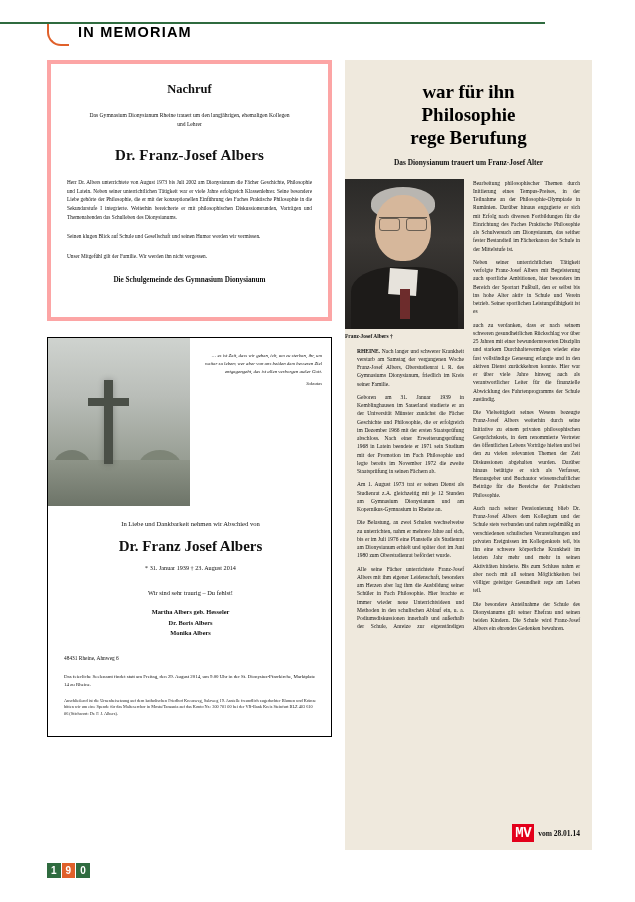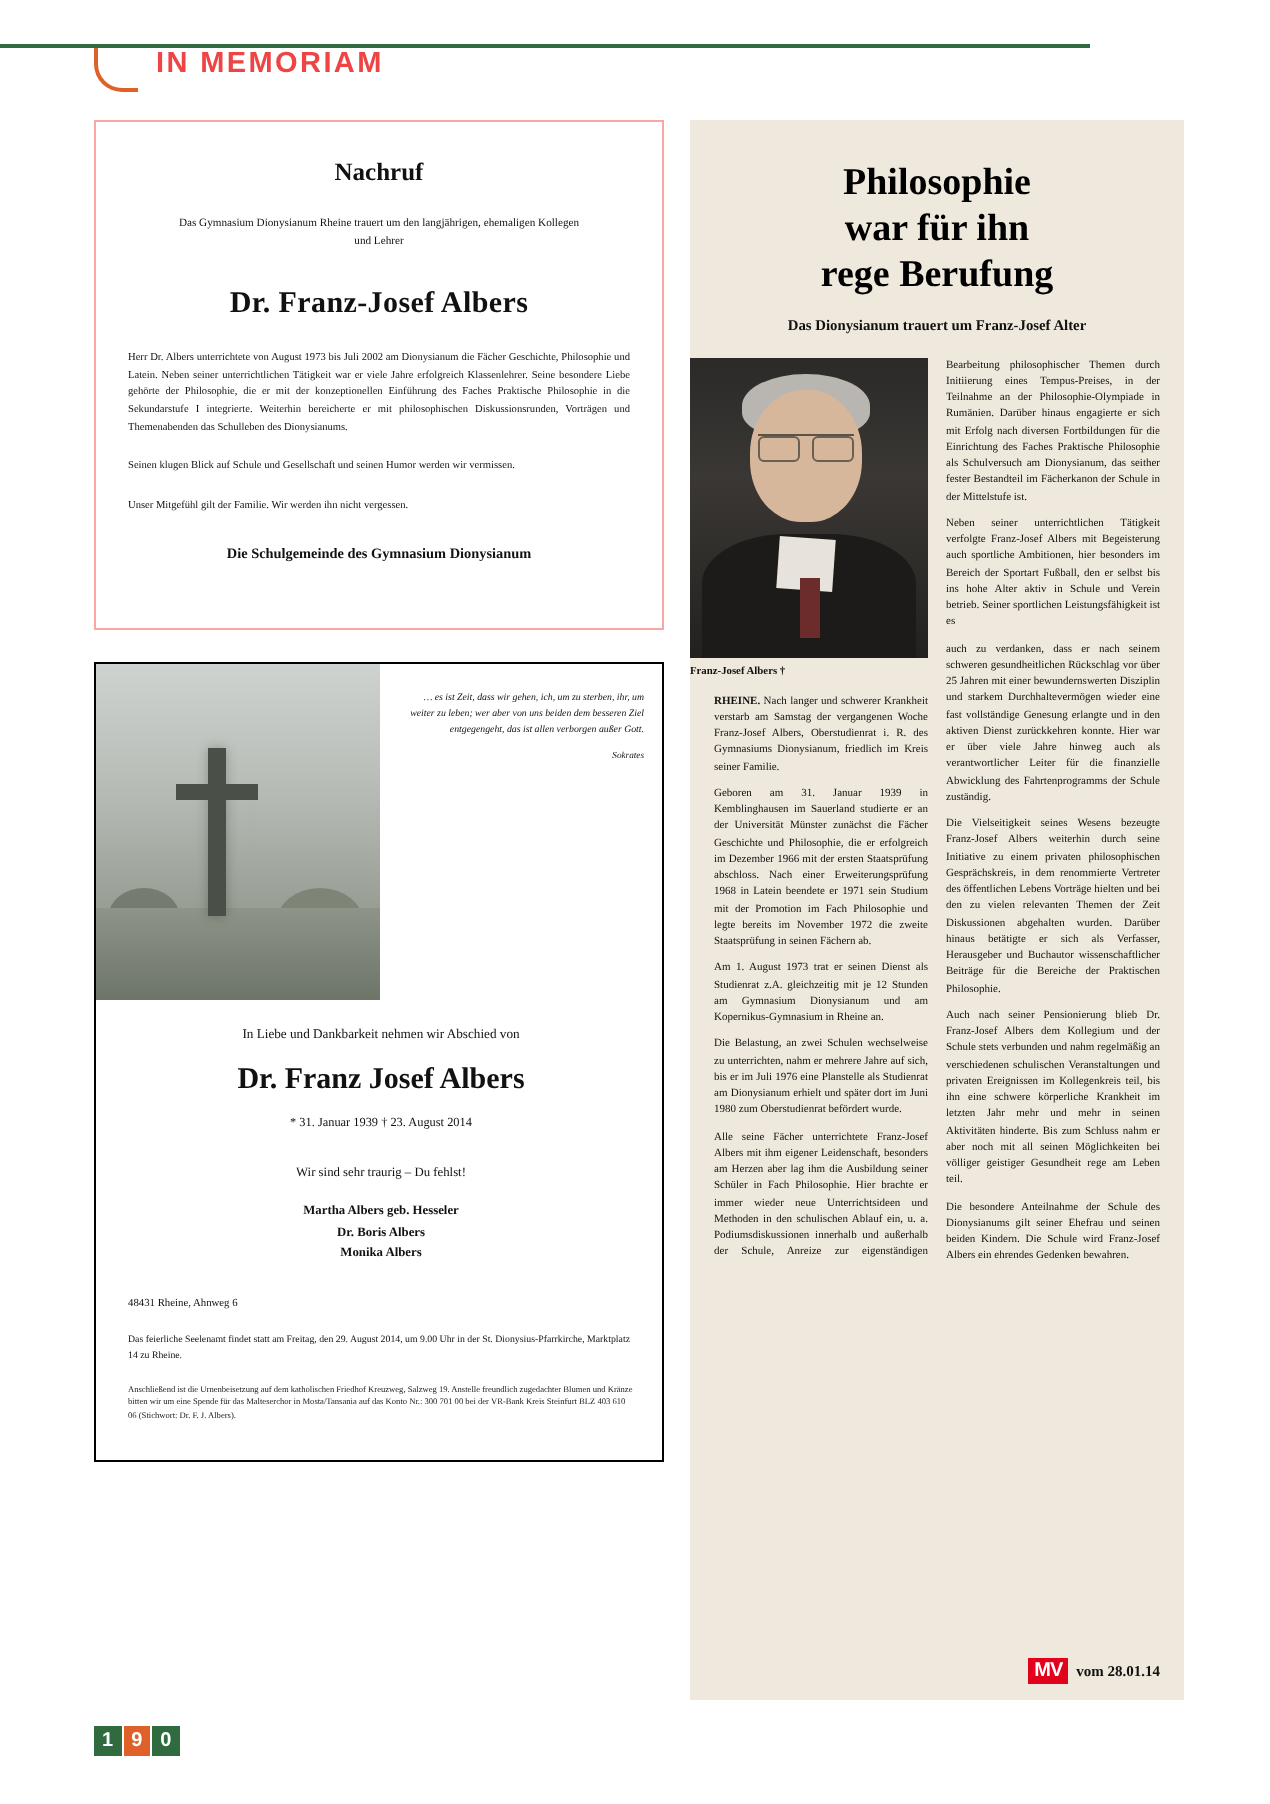--- a/index.html
+++ b/index.html
@@ -44,33 +44,33 @@
     box-sizing: border-box;
   }
   .header-title {
     position: absolute;
     left: 78px;
     top: 24px;
     font-family: "Liberation Sans", sans-serif;
     font-weight: bold;
     font-size: 14.5px;
     letter-spacing: 1.2px;
-    color: #ef4444;
+    color: #000000;
   }
 
   
   .left-col {
     position: absolute;
     left: 47px;
     top: 60px;
     width: 285px;
   }
 
   .obit-box {
-    border: 1px solid #fca5a5;
+    border: 4px solid #fca5a5;
     background: #fff;
     padding: 14px 16px 16px 16px;
     box-sizing: border-box;
     width: 285px;
   }
 
   .obit-title {
     text-align: center;
     font-family: "Liberation Serif", serif;
     font-weight: bold;
@@ -376,23 +376,23 @@
     bottom: 8px;
     font-size: 7px;
     font-weight: bold;
     display: flex;
     align-items: center;
     gap: 4px;
   }
   .mv-logo {
     background: #e3001b;
     color: #fff;
-    font-family: Liberation Sans, sans-serif;
-    font-weight: bold;
-    font-size: 10px;
+    font-family: Liberation Mono, monospace;
+    font-weight: bold;
+    font-size: 14px;
     padding: 1px 3px;
     letter-spacing: -0.5px;
   }
   .source-text {
     font-family: "Liberation Serif", serif;
     font-size: 7.5px;
   }
 
   
   .folio {
@@ -471,22 +471,22 @@
         </div>
         <div class="notice-address">48431 Rheine, Ahnweg 6</div>
         <div class="notice-fineprint">Das feierliche Seelenamt findet statt am Freitag, den 29. August 2014, um 9.00 Uhr in der St. Dionysius-Pfarrkirche, Marktplatz 14 zu Rheine.</div>
         <div class="notice-fineprint2">Anschließend ist die Urnenbeisetzung auf dem katholischen Friedhof Kreuzweg, Salzweg 19. Anstelle freundlich zugedachter Blumen und Kränze bitten wir um eine Spende für das Malteserchor in Mosta/Tansania auf das Konto Nr.: 300 701 00 bei der VR-Bank Kreis Steinfurt BLZ 403 610 06 (Stichwort: Dr. F. J. Albers).</div>
       </div>
     </div>
   </div>
 
   <div class="right-col">
     <div class="art-title">
+      <div>war für ihn</div>
       <div>Philosophie</div>
-      <div>war für ihn</div>
       <div>rege Berufung</div>
     </div>
     <div class="art-subtitle">Das Dionysianum trauert um Franz-Josef Alter</div>
 
     <div class="art-body">
       <div class="photo-wrap">
         <div class="portrait">
           <div class="body"></div>
           <div class="hair"></div>
           <div class="face"></div>

